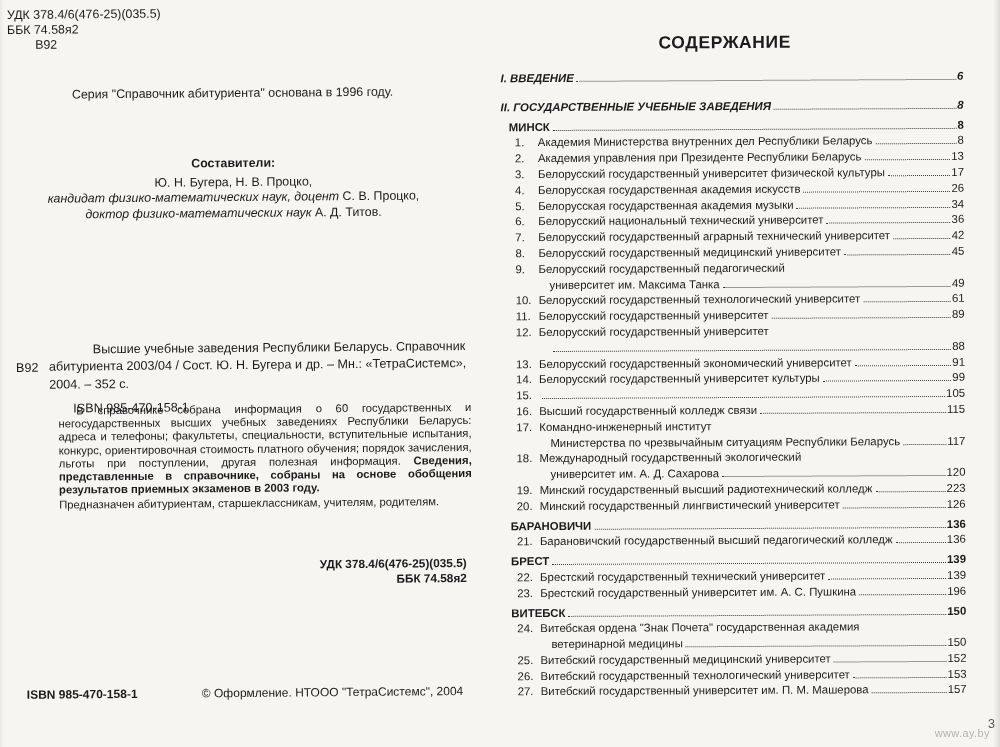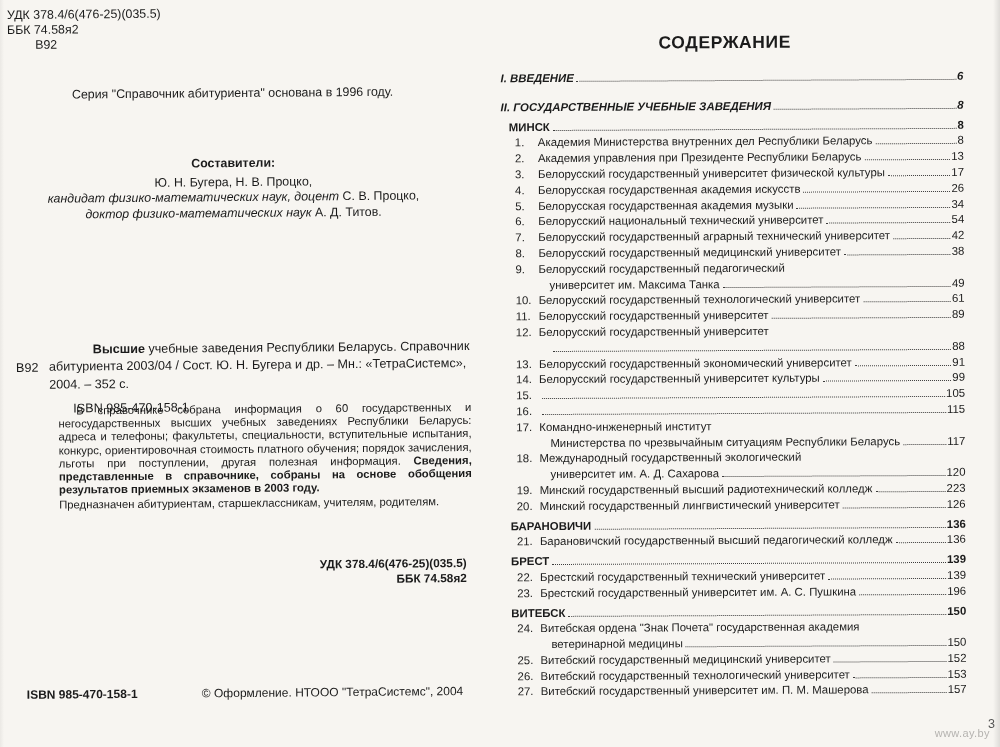--- a/index.html
+++ b/index.html
@@ -24,21 +24,21 @@
   .page-left { position:absolute; left:0; top:0; width:480px; height:747px; transform:rotate(-0.5deg); }
   .codes-top { position:absolute; left:10px; top:6px; font-size:12.4px; line-height:14.8px; }
   .codes-top .code-shift { padding-left:28px; }
   .series { position:absolute; left:0; top:86px; width:470px; text-align:center; font-size:12.4px; }
   .compilers { position:absolute; left:0; top:156px; width:470px; text-align:center; font-size:12.4px; line-height:15.6px; }
   .compilers .heading { font-weight:bold; margin-bottom:3px; }
   .it { font-style:italic; }
   .biblio { position:absolute; left:49px; top:340px; width:421px; font-size:12.6px; line-height:17.4px; }
   .biblio .bib-text { text-indent:23px; }
   .biblio .code { position:absolute; left:-33px; top:18px; }
-  .biblio .lead { font-weight:bold;padding-left:21px; }
+  .biblio .lead { font-weight:normal;padding-left:21px; }
   .biblio .isbn { margin-top:7px; margin-left:24px; }
   .annotation { position:absolute; left:58px; top:403px; width:413px; font-size:11.3px; line-height:13.2px; text-align:justify; }
   .annotation .para { text-indent:18px; }
   .annotation .bold { font-weight:bold; }
   .annotation .audience { margin-top:2px; text-align:left; }
   .codes-bottom { position:absolute; left:225px; top:558px; width:240px; text-align:right; font-weight:bold; font-size:11.8px; line-height:14.8px; }
   .footer-isbn { position:absolute; left:24px; top:686px; font-weight:bold; font-size:12px; }
   .footer-copy { position:absolute; left:199px; top:686px; font-size:12px; }
 
   
@@ -164,37 +164,37 @@
             <span class="label">Белорусская государственная академия музыки</span>
             <span class="dots"></span>
             <span class="pg">34</span>
           </div>
         </div>
         <div class="toc-row item">
           <div class="toc-line">
             <span class="num">6.</span>
             <span class="label">Белорусский национальный технический университет</span>
             <span class="dots"></span>
-            <span class="pg">54</span>
+            <span class="pg">36</span>
           </div>
         </div>
         <div class="toc-row item">
           <div class="toc-line">
             <span class="num">7.</span>
             <span class="label">Белорусский государственный аграрный технический университет</span>
             <span class="dots"></span>
             <span class="pg">42</span>
           </div>
         </div>
         <div class="toc-row item">
           <div class="toc-line">
             <span class="num">8.</span>
             <span class="label">Белорусский государственный медицинский университет</span>
             <span class="dots"></span>
-            <span class="pg">38</span>
+            <span class="pg">45</span>
           </div>
         </div>
         <div class="toc-row item">
           <div class="toc-line">
             <span class="num">9.</span>
             <span class="label">Белорусский государственный педагогический</span>
           </div>
           <div class="toc-line cont">
             <span class="label">университет им. Максима Танка</span>
             <span class="dots"></span>
@@ -246,20 +246,21 @@
         <div class="toc-row item">
           <div class="toc-line">
             <span class="num">15.</span>
             <span class="dots"></span>
             <span class="pg">105</span>
           </div>
         </div>
         <div class="toc-row item">
           <div class="toc-line">
             <span class="num">16.</span>
+            <span class="label">Высший государственный колледж связи</span>
             <span class="dots"></span>
             <span class="pg">115</span>
           </div>
         </div>
         <div class="toc-row item">
           <div class="toc-line">
             <span class="num">17.</span>
             <span class="label">Командно-инженерный институт</span>
           </div>
           <div class="toc-line cont">

